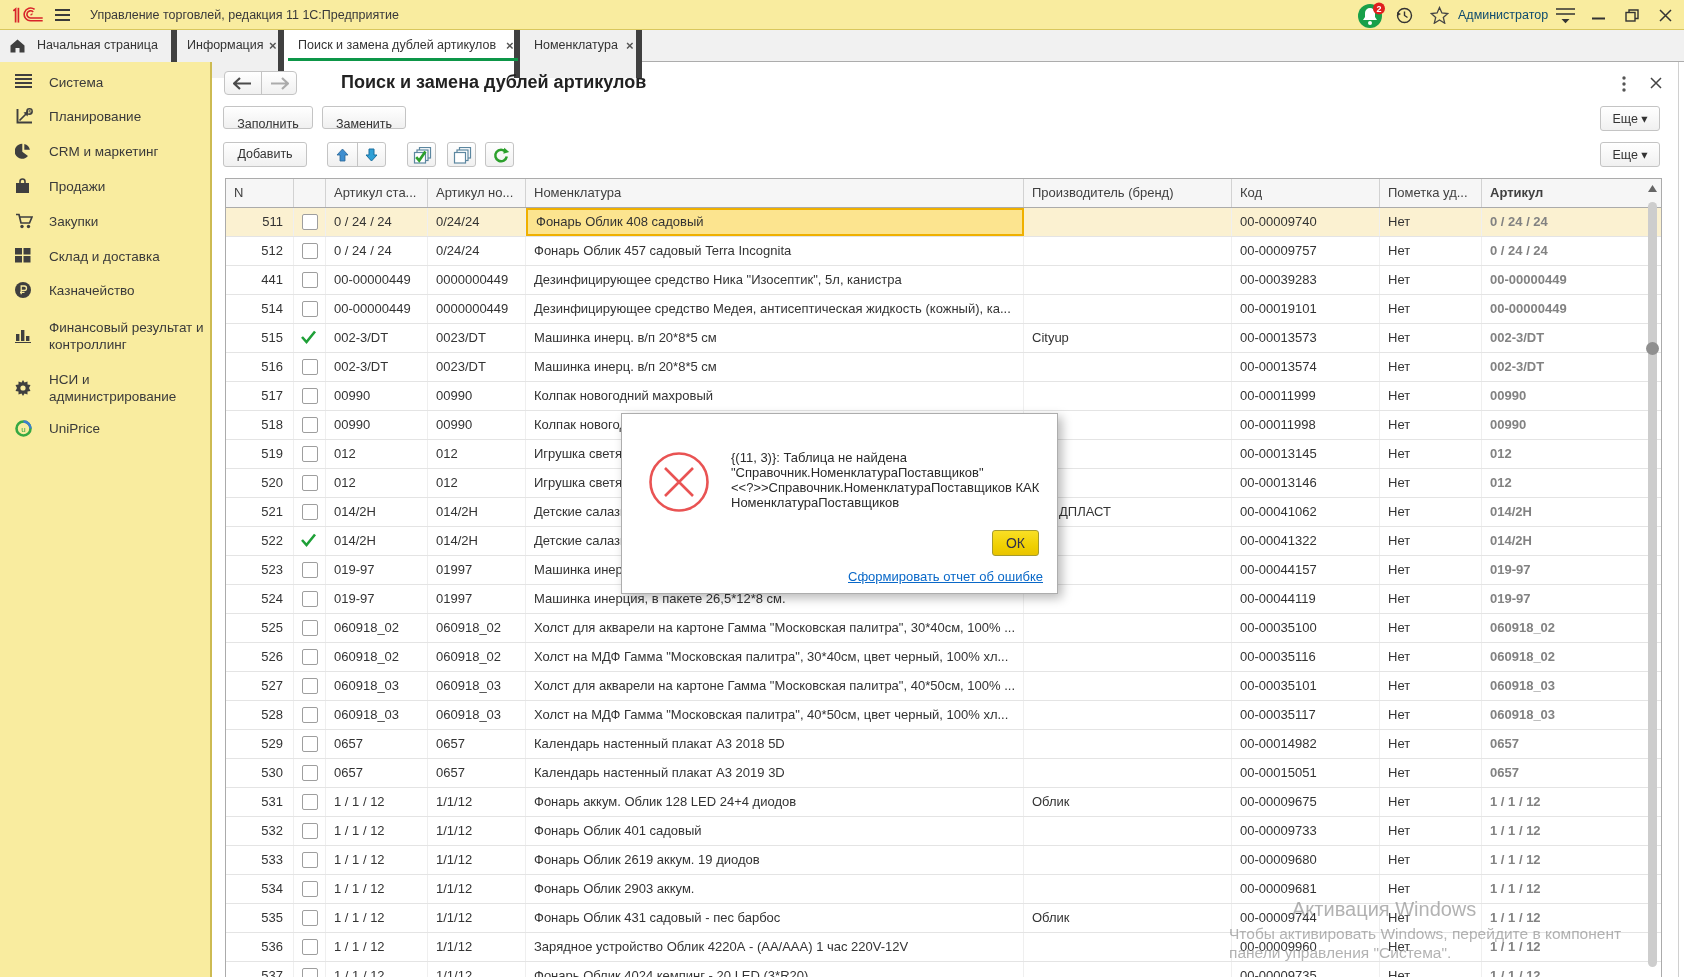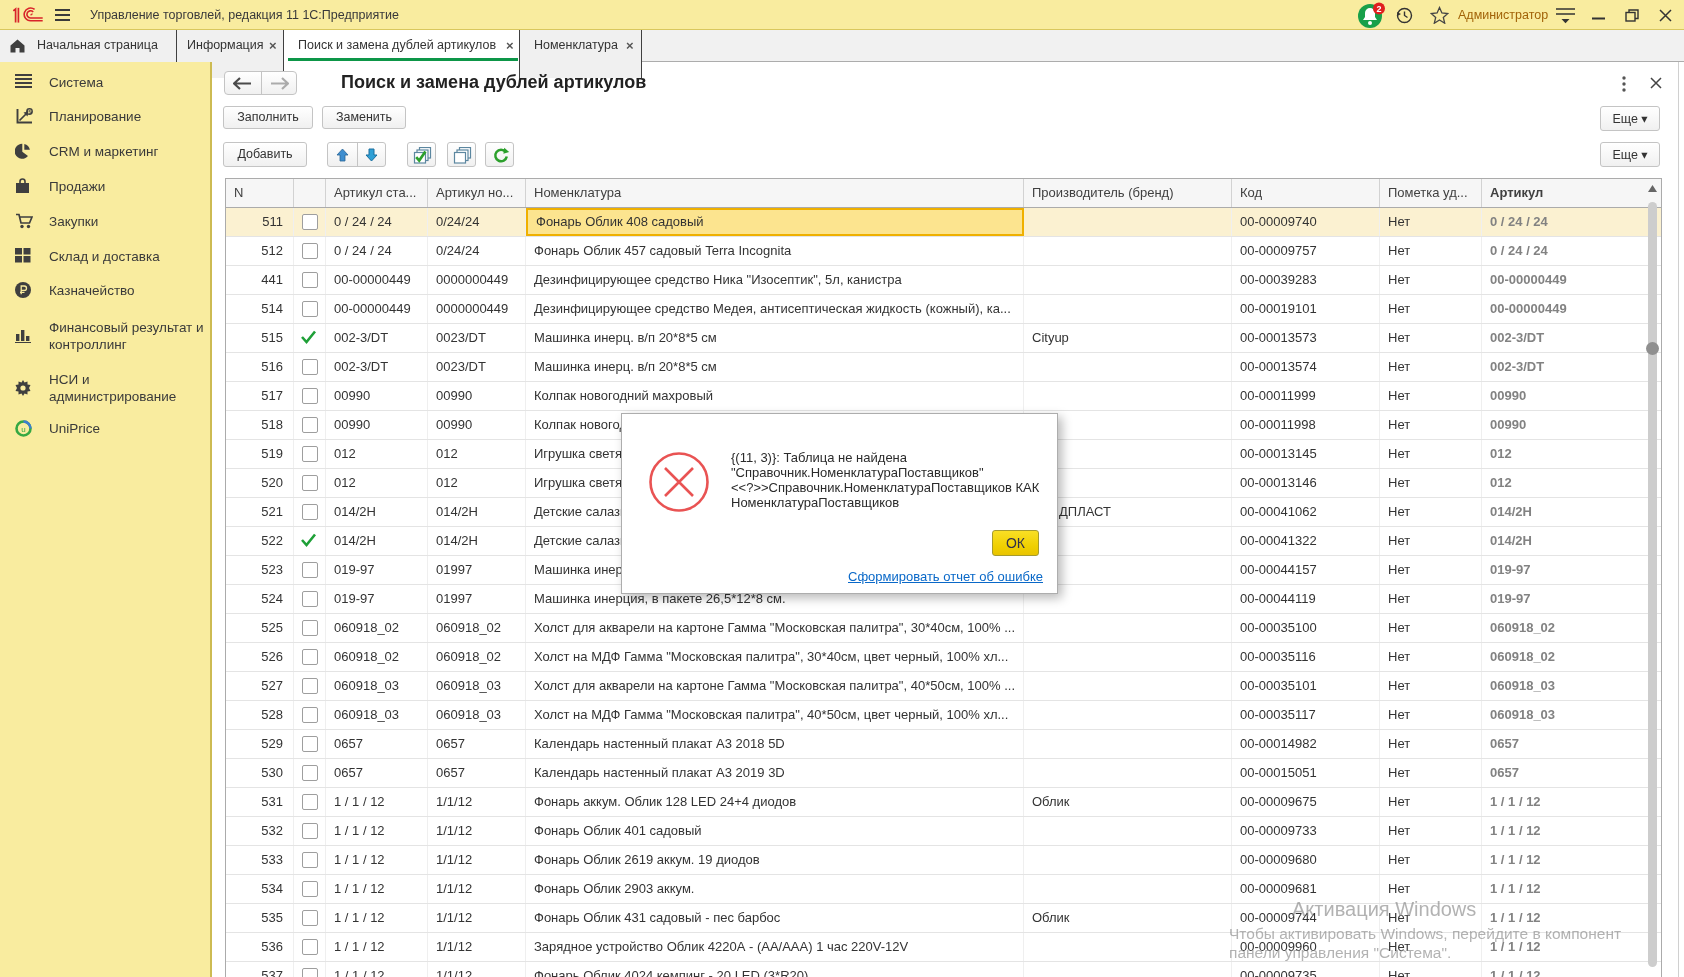--- a/index.html
+++ b/index.html
@@ -5,44 +5,44 @@
 * { margin:0; padding:0; box-sizing:border-box; }
 html,body { width:1684px; height:977px; overflow:hidden; background:#fff;
   font-family:"Liberation Sans", sans-serif; color:#333; }
 .abs { position:absolute; }
 
 
 #titlebar { left:0; top:0; width:1684px; height:30px; background:#F9EC9F;
   border-bottom:1px solid #D9C75D;padding-left:19px; }
 #titlebar .apptitle { position:absolute; left:90px; top:8px; font-size:12.5px; color:#38383a; }
 #burger { position:absolute; left:55px; top:9px; width:15px; height:12px; }
-#adminname { position:absolute; left:1461px; top:8px; font-size:12.5px; color:#a16207; }
+#adminname { position:absolute; left:1461px; top:8px; font-size:12.5px; color:#0c4a6e; }
 
 
 #tabbar { left:0; top:30px; width:1684px; height:32px; background:#F1F1F1;
   border-bottom:1px solid #ACACAC; }
-.tab { position:absolute; top:0; height:48px; border-right:1px solid #404040;
+.tab { position:absolute; top:0; height:48px; border-right:6px solid #404040;
   font-size:12.5px; color:#333; background:#F0F0F0;text-align:right; }
 .tabactive { background:#fff !important; }
 .tab .tx { position:absolute; top:8px; }
 .tab .cl { position:absolute; top:8px; color:#555; font-size:13px; font-weight:bold; }
 #tabactive-underline { position:absolute; left:288px; top:28px; width:230px; height:3px; background:#0D9648; }
 
 
 #sidebar { left:0; top:62px; width:212px; height:915px; background:#F9EC9F;
   border-right:2px solid #CDBB52; }
 .sbitem { position:absolute; left:0; width:210px; }
 .sbitem .txt { position:absolute; left:49px; font-size:13.5px; color:#3a3a3a; line-height:17px; }
 .sbitem .ic { position:absolute; left:15px; }
 
 
 .btn { position:absolute; height:23px; background:linear-gradient(#FFFFFF,#F0F0F0);
   border:1px solid #C4C4C4; border-radius:3px; font-size:12.5px; color:#333;
   text-align:center; }
-.btn span { display:inline-block; margin-top:3px; }
+.btn span { display:inline-block; margin-top:10px; }
 #navgroup { left:224px; top:71px; width:73px; height:24px;
   background:linear-gradient(#FFFFFF,#F0F0F0); border:1px solid #C4C4C4; border-radius:4px; }
 #navgroup .sep { position:absolute; left:36px; top:0; width:1px; height:22px; background:#C4C4C4; }
 #pagetitle { left:341px; top:72px; font-size:18px; font-weight:bold; color:#222; }
 
 
 #tbl { left:225px; top:178px; width:1437px; height:800px; border:1px solid #ABABAB;
   background:#fff; overflow:hidden; }
 .trow { position:relative; height:29px; border-bottom:1px solid #E4E4E4; display:flex; }
 .trow > div { height:100%; border-right:1px solid #EFEFEF; font-size:13px;

